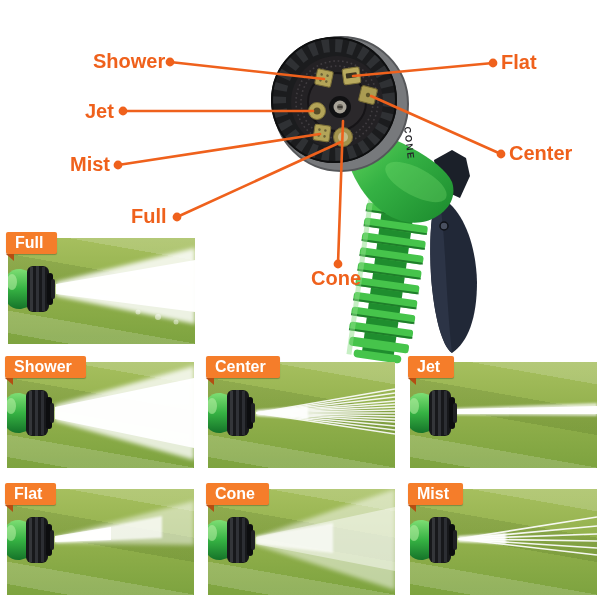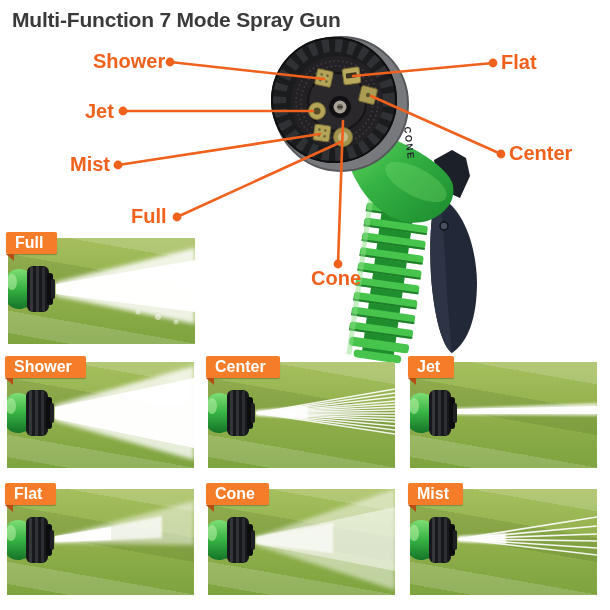--- a/index.html
+++ b/index.html
@@ -69,21 +69,20 @@
         <rect x="27" y="3" width="22" height="46" rx="6" fill="#17181b"></rect>
         <rect x="30" y="4" width="3" height="44" fill="#34363a"></rect>
         <rect x="36" y="3" width="3" height="46" fill="#303237"></rect>
         <rect x="42" y="4" width="3" height="44" fill="#2c2e33"></rect>
         <rect x="47" y="10" width="6" height="32" rx="3" fill="#0c0d0f"></rect>
         <rect x="51" y="16" width="4" height="20" rx="2" fill="#1f2023"></rect>
       </symbol>
     </defs>
   </svg>
 
-  <div class="title">Multi-Function 7 Mode Spray Gun</div>
 
   <svg class="layer" width="610" height="610" viewBox="0 0 610 610">
 
     <g>
       <path d="M434,160 L452,150 L466,158 L470,176 L460,198 L438,188 Z" fill="#1b2029"></path>
       <path d="M437,196 C460,204 476,240 477,282 C477,318 468,342 452,353
                C442,346 434,316 431,276 C429,240 431,210 437,196 Z" fill="#212837"></path>
       <path d="M437,196 C446,214 444,280 452,353 C442,346 434,316 431,276
                C429,240 431,210 437,196 Z" fill="#2c3446"></path>
       <circle cx="444" cy="226" r="4" fill="#495060" stroke="#0f1218" stroke-width="1.5"></circle>

